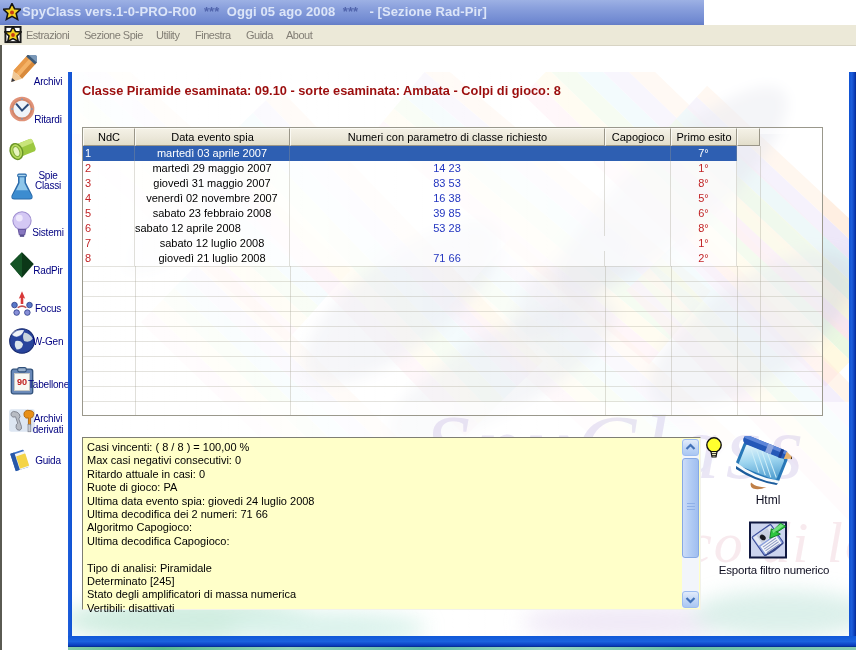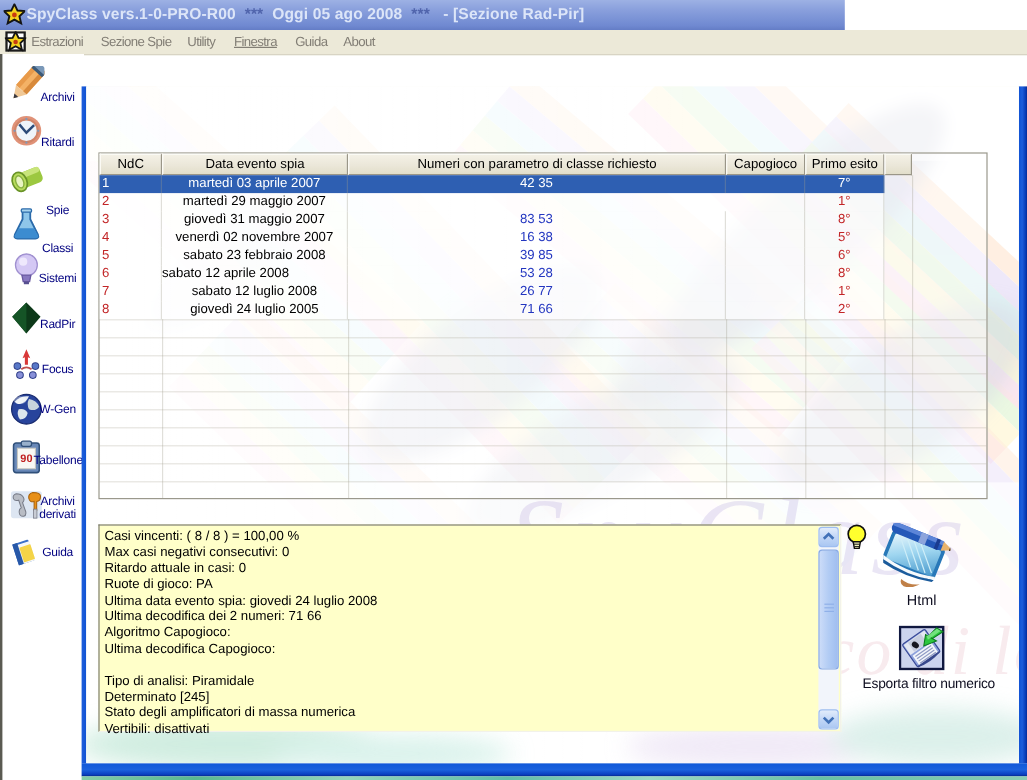--- a/index.html
+++ b/index.html
@@ -68,21 +68,21 @@
 <div id="menubar" class="abs">
     <svg class="star" width="18" height="18" viewBox="0 0 18 19">
       <rect x="0" y="0" width="18" height="18" fill="#1c1c1c"></rect>
       <rect x="2" y="2" width="14" height="14" fill="#fff"></rect>
       <polygon points="9,0.5 11.6,5.8 17.6,6.3 13.2,10.5 14.6,16.4 9,13.3 3.4,16.4 4.8,10.5 0.4,6.3 6.4,5.8" fill="#f2d21e" stroke="#141414" stroke-width="1.6"></polygon>
       <circle cx="9" cy="9.5" r="2" fill="#c83c10"></circle>
     </svg>
 <div class="mi" style="left:26px;">Estrazioni</div>
 <div class="mi" style="left:84px;">Sezione Spie</div>
 <div class="mi" style="left:156px;">Utility</div>
-<div class="mi" style="left:195px;text-decoration:underline;">Finestra</div>
+<div class="mi" style="left:195px;">Finestra</div>
 <div class="mi" style="left:246px;">Guida</div>
 <div class="mi" style="left:286px;">About</div>
 </div>
 <div id="sidebar" class="abs">
 <div class="sbitem" style="top:10px;">
       <svg width="30" height="30" viewBox="0 0 28 28">
         <g transform="rotate(42 14 14)">
         <rect x="8.5" y="-3" width="11" height="23" rx="1" fill="#f4b266"></rect>
         <rect x="8.5" y="-3" width="3.6" height="23" fill="#e89a4a"></rect>
         <rect x="15.9" y="-3" width="3.6" height="23" fill="#d88a3c"></rect>
@@ -116,21 +116,21 @@
         </g>
       </svg>
       <div class="lbl" style="top:37px;">Spie</div>
     </div>
 <div class="sbitem" style="top:127px;">
       <svg width="30" height="30" viewBox="0 0 28 28">
         <path d="M11 3 L17 3 L17 10 L23 22 Q24 25 21 25 L7 25 Q4 25 5 22 L11 10 Z" fill="#8ec6ea" stroke="#2a6aaa" stroke-width="1.4"></path>
         <path d="M8.2 17 L19.8 17 L23 22.5 Q23.8 24.8 21 24.8 L7 24.8 Q4.2 24.8 5 22.5 Z" fill="#3c8cd0"></path>
         <rect x="10" y="2" width="8" height="2.5" rx="1" fill="#a8d4ee" stroke="#2a6aaa" stroke-width="1"></rect>
       </svg>
-      <div class="lbl" style="top:30px;text-align:center;">Classi</div>
+      <div class="lbl" style="top:8px;text-align:center;">Classi</div>
     </div>
 <div class="sbitem" style="top:164px;">
       <svg width="30" height="30" viewBox="0 0 28 28">
         <circle cx="14" cy="11" r="8.5" fill="#d4c8f4" stroke="#a090d0" stroke-width="1"></circle>
         <circle cx="11.5" cy="8.5" r="3.2" fill="#eee8fc"></circle>
         <path d="M10.5 19 L17.5 19 L16.5 24 L11.5 24 Z" fill="#8878c0" stroke="#6858a0" stroke-width="1"></path>
         <rect x="12" y="24" width="4" height="2" fill="#585090"></rect>
       </svg>
       <div class="lbl" style="top:18px;">Sistemi</div>
     </div>
@@ -293,37 +293,38 @@
           <rect x="0" y="0" width="777" height="62" fill="rgba(255,255,255,0.55)"></rect>
           <text x="352" y="406" font-family="Liberation Serif" font-style="italic" font-size="92" fill="#c6bae4" opacity="0.36" letter-spacing="6">SpyClass</text>
           <text x="614" y="490" font-family="Liberation Serif" font-style="italic" font-size="58" fill="#f0d2da" opacity="0.45" letter-spacing="2">co di lotto</text>
           <g filter="url(#blur2)" opacity="0.55">
             <ellipse cx="120" cy="548" rx="130" ry="22" fill="#aadfc8"></ellipse>
             <ellipse cx="255" cy="556" rx="100" ry="16" fill="#bce8dc"></ellipse>
             <ellipse cx="560" cy="550" rx="110" ry="18" fill="#e4d8f0"></ellipse>
             <ellipse cx="710" cy="542" rx="90" ry="24" fill="#c0e4da"></ellipse>
           </g>
         </svg></div>
+    <div id="heading" class="abs">Classe Piramide esaminata: 09.10 - sorte esaminata: Ambata - Colpi di gioco: 8</div>
     <div id="grid" class="abs">
 <div class="hcell" style="left:0px;width:52px;">NdC</div>
 <div class="hcell" style="left:207px;width:315px;">Numeri con parametro di classe richiesto</div>
 <div class="hcell" style="left:52px;width:155px;">Data evento spia</div>
 <div class="hcell" style="left:522px;width:66px;">Capogioco</div>
 <div class="hcell" style="left:588px;width:66px;">Primo esito</div>
 <div class="hcell" style="left:654px;width:23px;"></div>
 <div class="grow sel" style="top:18px;width:654px;">
           <div class="gc" style="left:0;width:52px;color:#fff;padding-left:2px;">1</div>
           <div class="gc" style="left:52px;width:155px;color:#fff;text-align:center;">martedì 03 aprile 2007</div>
-          <div class="gc" style="left:207px;width:315px;color:#fff;text-align:center;">42 35</div>
           <div class="gc" style="left:522px;width:66px;"></div>
           <div class="gc" style="left:588px;width:66px;color:#fff;text-align:center;">7°</div>
         </div>
 <div class="grow" style="top:33px;width:654px;background:rgba(255,255,255,0.62);">
           <div class="gc" style="left:0;width:52px;color:#c22527;padding-left:2px;">2</div>
           <div class="gc" style="left:52px;width:155px;color:#000;text-align:center;">martedì 29 maggio 2007</div>
+          <div class="gc" style="left:207px;width:315px;color:#2336c0;text-align:center;">14 23</div>
           <div class="gc" style="left:522px;width:66px;"></div>
           <div class="gc" style="left:588px;width:66px;color:#c22527;text-align:center;">1°</div>
         </div>
 <div class="grow" style="top:48px;width:654px;background:rgba(255,255,255,0.62);">
           <div class="gc" style="left:0;width:52px;color:#c22527;padding-left:2px;">3</div>
           <div class="gc" style="left:52px;width:155px;color:#000;text-align:center;">giovedì 31 maggio 2007</div>
           <div class="gc" style="left:207px;width:315px;color:#2336c0;text-align:center;">83 53</div>
           <div class="gc" style="left:522px;width:66px;"></div>
           <div class="gc" style="left:588px;width:66px;color:#c22527;text-align:center;">8°</div>
         </div>
@@ -344,27 +345,26 @@
 <div class="grow" style="top:93px;width:654px;background:rgba(255,255,255,0.62);">
           <div class="gc" style="left:0;width:52px;color:#c22527;padding-left:2px;">6</div>
           <div class="gc" style="left:52px;width:155px;color:#000;text-align:left;">sabato 12 aprile 2008</div>
           <div class="gc" style="left:207px;width:315px;color:#2336c0;text-align:center;">53 28</div>
           <div class="gc" style="left:522px;width:66px;"></div>
           <div class="gc" style="left:588px;width:66px;color:#c22527;text-align:center;">8°</div>
         </div>
 <div class="grow" style="top:108px;width:654px;background:rgba(255,255,255,0.62);">
           <div class="gc" style="left:0;width:52px;color:#c22527;padding-left:2px;">7</div>
           <div class="gc" style="left:52px;width:155px;color:#000;text-align:center;">sabato 12 luglio 2008</div>
-          <div class="gc" style="left:207px;width:315px;color:#2336c0;text-align:center;">26 77</div>
           <div class="gc" style="left:522px;width:66px;"></div>
           <div class="gc" style="left:588px;width:66px;color:#c22527;text-align:center;">1°</div>
         </div>
 <div class="grow" style="top:123px;width:654px;background:rgba(255,255,255,0.62);">
           <div class="gc" style="left:0;width:52px;color:#c22527;padding-left:2px;">8</div>
-          <div class="gc" style="left:52px;width:155px;color:#000;text-align:center;">giovedì 24 luglio 2005</div>
+          <div class="gc" style="left:52px;width:155px;color:#000;text-align:center;">giovedì 21 luglio 2008</div>
           <div class="gc" style="left:207px;width:315px;color:#2336c0;text-align:center;">71 66</div>
           <div class="gc" style="left:522px;width:66px;"></div>
           <div class="gc" style="left:588px;width:66px;color:#c22527;text-align:center;">2°</div>
         </div>
 <div class="hline" style="top:138px;"></div>
 <div class="hline" style="top:153px;"></div>
 <div class="hline" style="top:168px;"></div>
 <div class="hline" style="top:183px;"></div>
 <div class="hline" style="top:198px;"></div>
 <div class="hline" style="top:213px;"></div>

